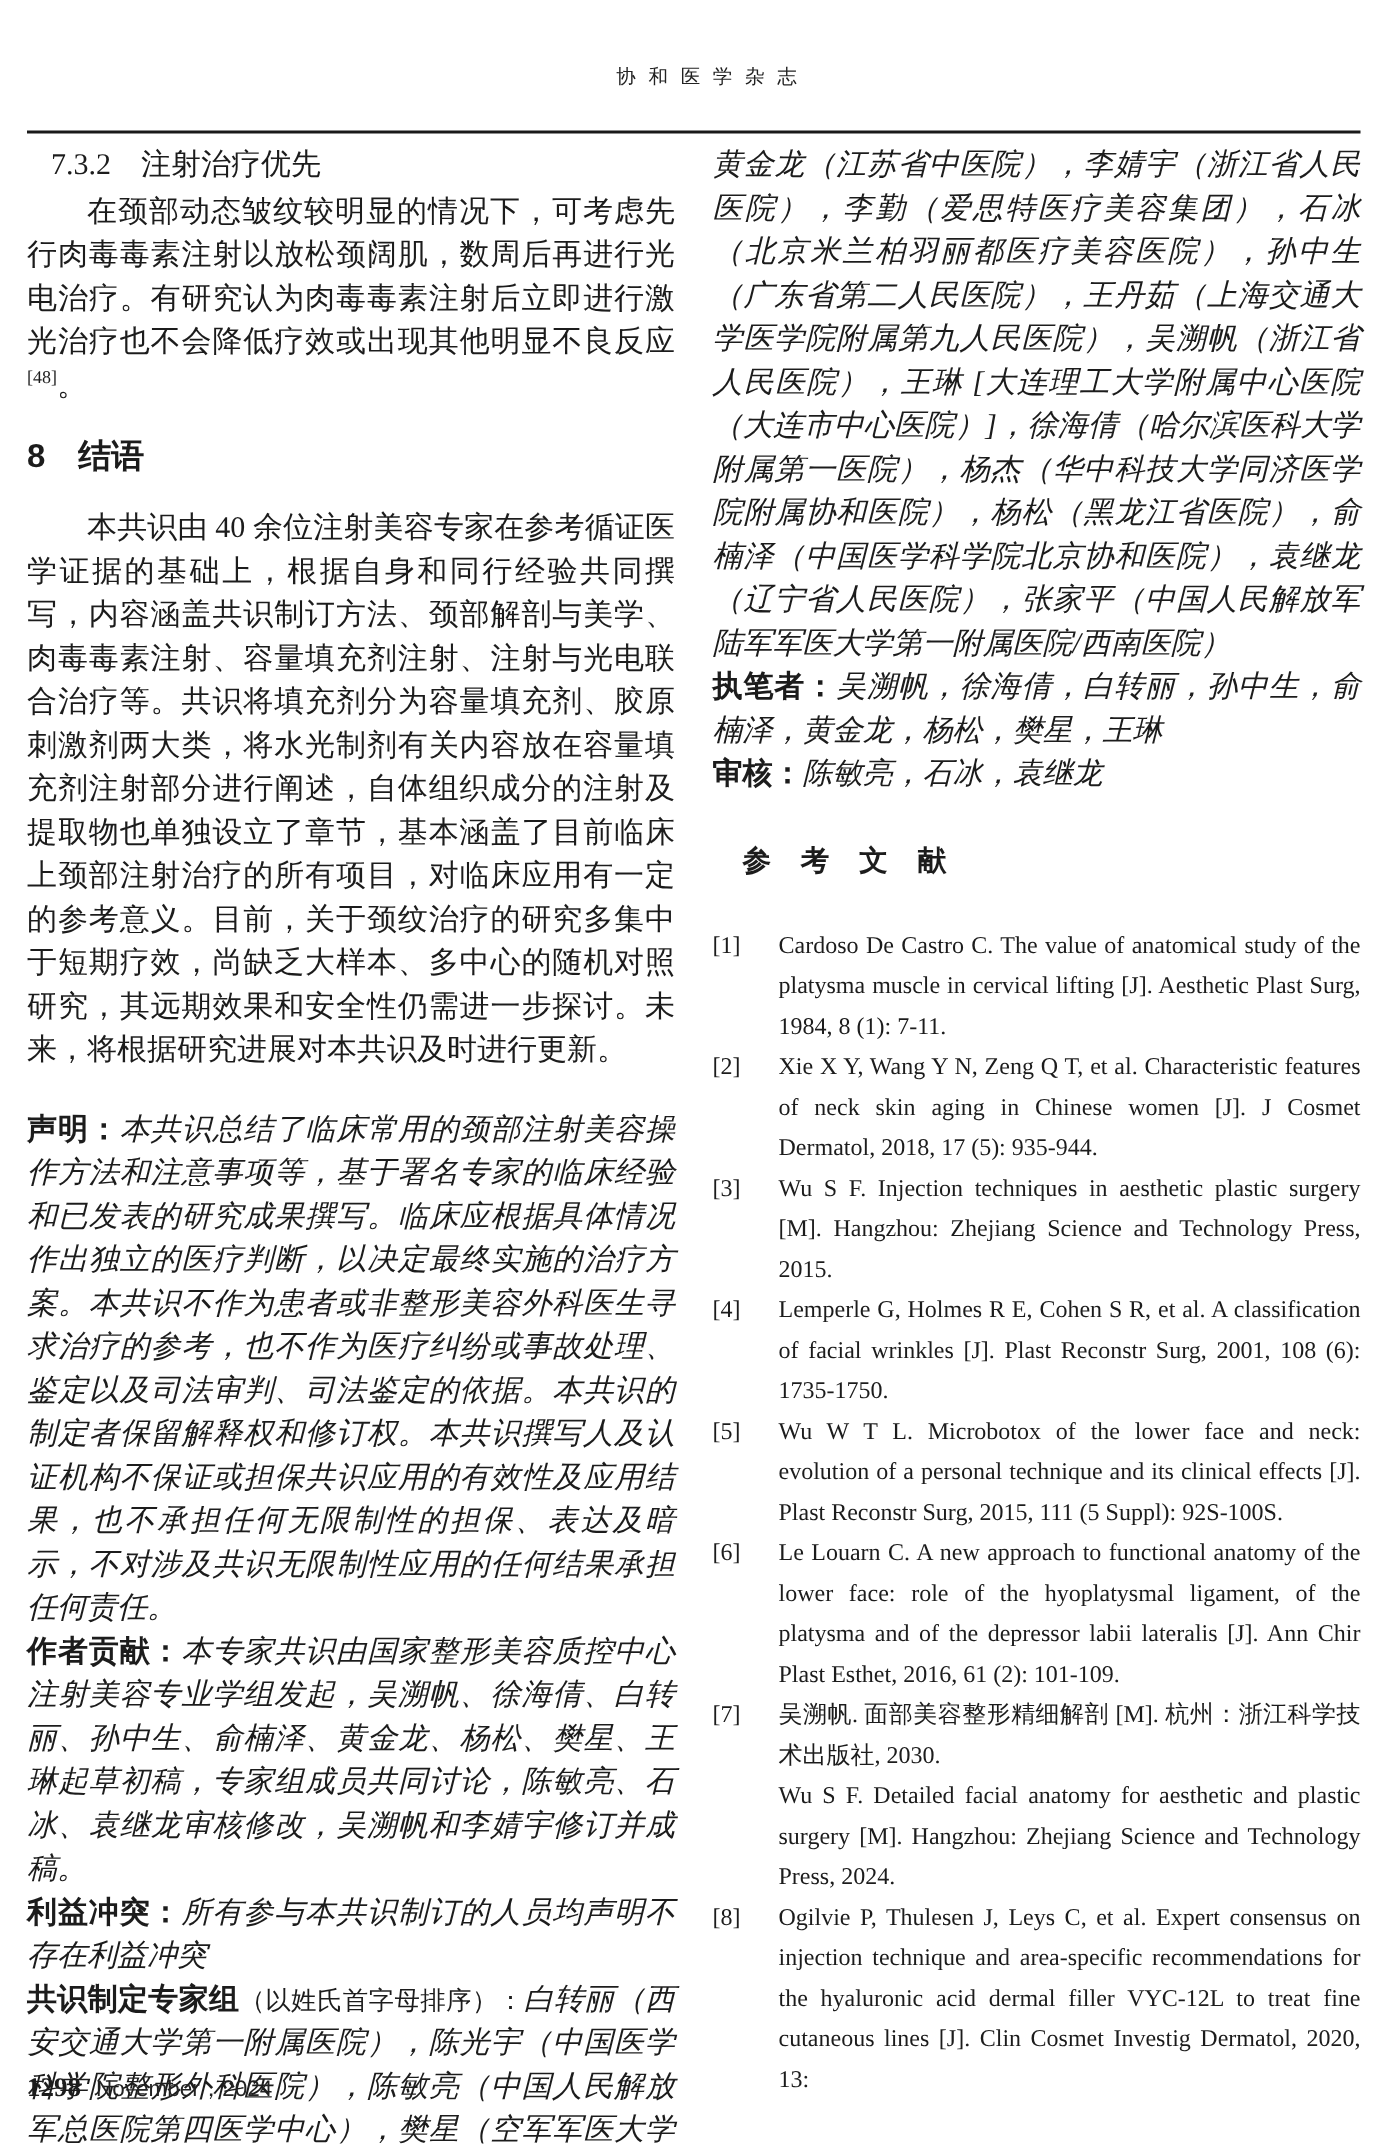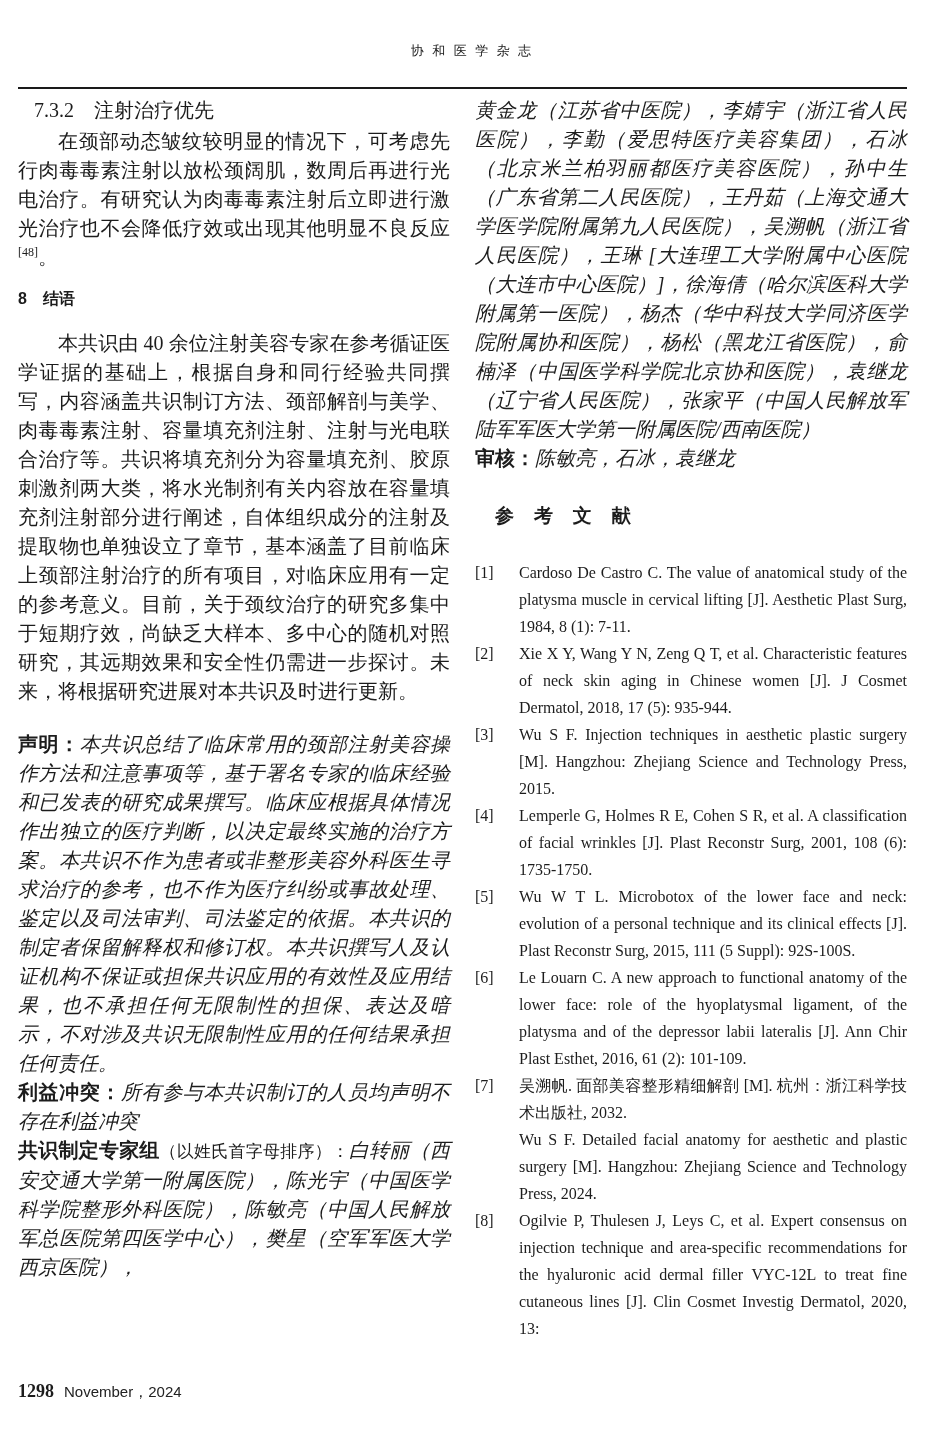--- a/index.html
+++ b/index.html
@@ -36,21 +36,21 @@
   }
   .body-para {
     font-size: 20px; line-height: 29px;
     text-align: justify;
     margin: 0;
   }
   .indent { text-indent: 2em; }
   .chapter-heading {
     font-family: "Liberation Sans", "DejaVu Sans", sans-serif;
     font-weight: bold;
-    font-size: 16px;
+    font-size: 22px;
     margin: 17px 0 19px 0;
   }
   sup.cite {
     font-size: 12px; line-height: 0; vertical-align: super;
   }
   .notice {
     font-size: 20px; line-height: 29px;
     text-align: justify;
     margin: 0;
   }
@@ -105,31 +105,33 @@
     <div class="sec-heading">7.3.2　注射治疗优先</div>
 
     <p class="body-para indent"><span>在颈部动态皱纹较明显的情况下，可考虑先行肉毒毒素注射以放松颈阔肌，数周后再进行光电治疗。有研究认为肉毒毒素注射后立即进行激光治疗也不会降低疗效或出现其他明显不良反应</span><sup class="cite">[48]</sup><span>。</span></p>
 
     <h2 class="chapter-heading">8　结语</h2>
 
     <p class="body-para indent">本共识由 40 余位注射美容专家在参考循证医学证据的基础上，根据自身和同行经验共同撰写，内容涵盖共识制订方法、颈部解剖与美学、肉毒毒素注射、容量填充剂注射、注射与光电联合治疗等。共识将填充剂分为容量填充剂、胶原刺激剂两大类，将水光制剂有关内容放在容量填充剂注射部分进行阐述，自体组织成分的注射及提取物也单独设立了章节，基本涵盖了目前临床上颈部注射治疗的所有项目，对临床应用有一定的参考意义。目前，关于颈纹治疗的研究多集中于短期疗效，尚缺乏大样本、多中心的随机对照研究，其远期效果和安全性仍需进一步探讨。未来，将根据研究进展对本共识及时进行更新。</p>
 
     <p class="notice notice-first"><b class="nlabel">声明：</b><span class="kai">本共识总结了临床常用的颈部注射美容操作方法和注意事项等，基于署名专家的临床经验和已发表的研究成果撰写。临床应根据具体情况作出独立的医疗判断，以决定最终实施的治疗方案。本共识不作为患者或非整形美容外科医生寻求治疗的参考，也不作为医疗纠纷或事故处理、鉴定以及司法审判、司法鉴定的依据。本共识的制定者保留解释权和修订权。本共识撰写人及认证机构不保证或担保共识应用的有效性及应用结果，也不承担任何无限制性的担保、表达及暗示，不对涉及共识无限制性应用的任何结果承担任何责任。</span></p>
 
+    <p class="notice"><b class="nlabel">作者贡献：</b><span class="kai">本专家共识由国家整形美容质控中心注射美容专业学组发起，吴溯帆、徐海倩、白转丽、孙中生、俞楠泽、黄金龙、杨松、樊星、王琳起草初稿，专家组成员共同讨论，陈敏亮、石冰、袁继龙审核修改，吴溯帆和李婧宇修订并成稿。</span></p>
 
     <p class="notice"><b class="nlabel">利益冲突：</b><span class="kai">所有参与本共识制订的人员均声明不存在利益冲突</span></p>
 
     <p class="notice"><b class="nlabel">共识制定专家组</b><span class="small-note">（以姓氏首字母排序）：</span><span class="kai">白转丽（西安交通大学第一附属医院），陈光宇（中国医学科学院整形外科医院），陈敏亮（中国人民解放军总医院第四医学中心），樊星（空军军医大学西京医院），</span></p>
 
   </div>
 
   <div class="col col-right">
 
     <p class="body-para kai">黄金龙（江苏省中医院），李婧宇（浙江省人民医院），李勤（爱思特医疗美容集团），石冰（北京米兰柏羽丽都医疗美容医院），孙中生（广东省第二人民医院），王丹茹（上海交通大学医学院附属第九人民医院），吴溯帆（浙江省人民医院），王琳 [大连理工大学附属中心医院（大连市中心医院）]，徐海倩（哈尔滨医科大学附属第一医院），杨杰（华中科技大学同济医学院附属协和医院），杨松（黑龙江省医院），俞楠泽（中国医学科学院北京协和医院），袁继龙（辽宁省人民医院），张家平（中国人民解放军陆军军医大学第一附属医院/西南医院）</p>
 
+    <p class="notice"><b class="nlabel">执笔者：</b><span class="kai">吴溯帆，徐海倩，白转丽，孙中生，俞楠泽，黄金龙，杨松，樊星，王琳</span></p>
 
     <p class="notice"><b class="nlabel">审核：</b><span class="kai">陈敏亮，石冰，袁继龙</span></p>
 
     <div class="refs-heading">参考文献</div>
 
     <div class="ref-item">
       <div class="ref-label">[1]</div>
       <div class="ref-body">Cardoso De Castro C. The value of anatomical study of the platysma muscle in cervical lifting [J]. Aesthetic Plast Surg, 1984, 8 (1): 7-11.</div>
     </div>
 
@@ -156,21 +158,21 @@
     </div>
 
     <div class="ref-item">
       <div class="ref-label">[6]</div>
       <div class="ref-body">Le Louarn C. A new approach to functional anatomy of the lower face: role of the hyoplatysmal ligament, of the platysma and of the depressor labii lateralis [J]. Ann Chir Plast Esthet, 2016, 61 (2): 101-109.</div>
     </div>
 
     <div class="ref-item">
       <div class="ref-label">[7]</div>
       <div class="ref-body">
-        <div>吴溯帆. 面部美容整形精细解剖 [M]. 杭州：浙江科学技术出版社, 2032.</div>
+        <div>吴溯帆. 面部美容整形精细解剖 [M]. 杭州：浙江科学技术出版社, 2030.</div>
         <div class="ref-trans">Wu S F. Detailed facial anatomy for aesthetic and plastic surgery [M]. Hangzhou: Zhejiang Science and Technology Press, 2024.</div>
       </div>
     </div>
 
     <div class="ref-item">
       <div class="ref-label">[8]</div>
       <div class="ref-body">Ogilvie P, Thulesen J, Leys C, et al. Expert consensus on injection technique and area-specific recommendations for the hyaluronic acid dermal filler VYC-12L to treat fine cutaneous lines [J]. Clin Cosmet Investig Dermatol, 2020, 13:</div>
     </div>
 
   </div>

